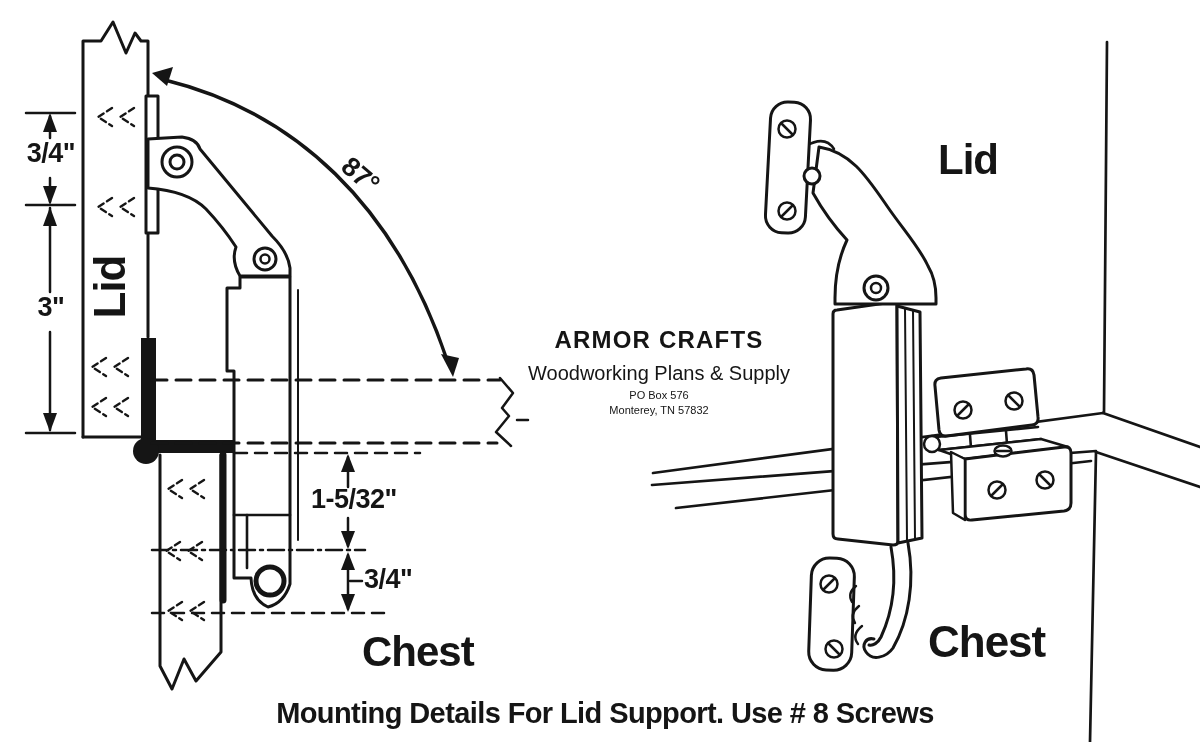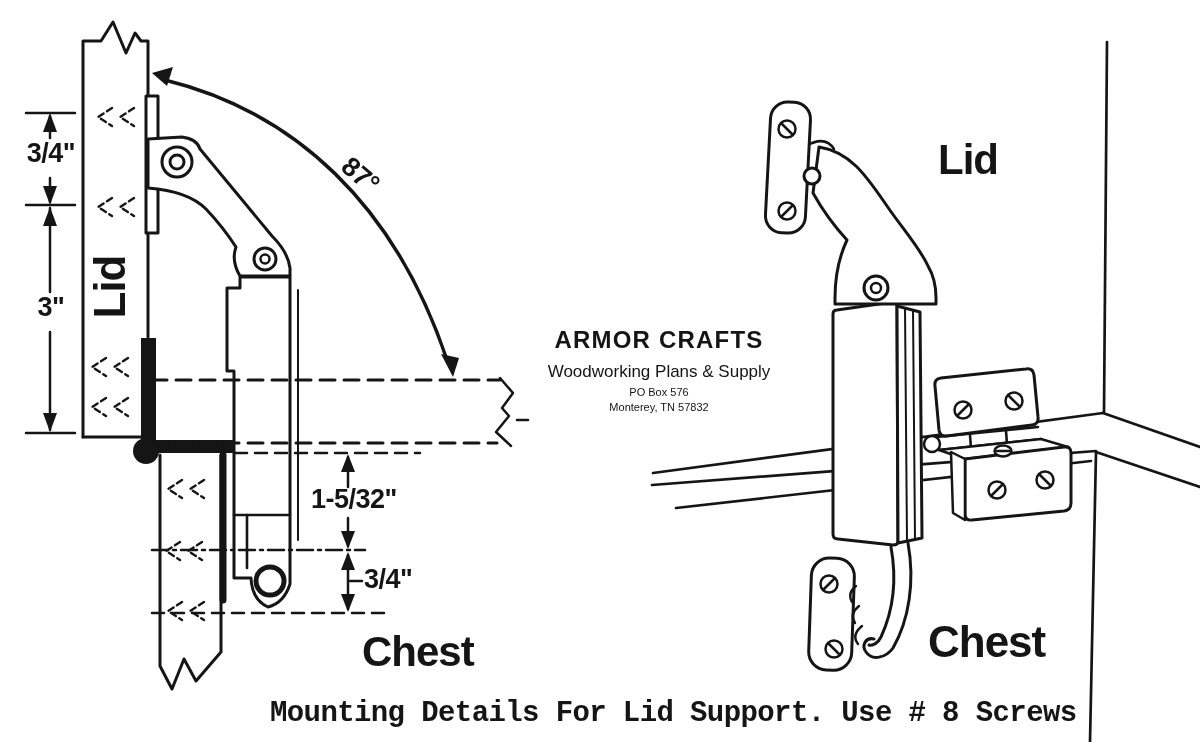--- a/index.html
+++ b/index.html
@@ -18,28 +18,28 @@
   }
   .lbl.dim { font-size:27px; letter-spacing:-0.5px; }
   .lbl.big { font-size:42px; letter-spacing:-1px; }
   .angle-lbl { transform: rotate(40deg); }
   .lid-rot {
     left:110px; top:287px; font-size:44px; letter-spacing:-1px;
     transform: translate(-50%,-50%) rotate(-90deg);
   }
   .caption {
     left:270px; top:699px; width:670px; text-align:center;
-    font-size:29px; letter-spacing:-0.6px;font-family:Liberation Mono, monospace;
+    font-size:29px; letter-spacing:-0.6px;
   }
   .publisher {
     position:absolute; left:509px; top:279px; width:300px;
     text-align:center; color:var(--ink);margin-top:47px;
   }
   .publisher .name { font-weight:bold; font-size:24px; letter-spacing:1.2px; margin-bottom:8px; }
-  .publisher .tagline { font-size:17px; margin-bottom:4px; }
+  .publisher .tagline { font-size:20px; margin-bottom:4px; }
   .publisher .addr { font-size:11px; margin-bottom:3px; }
   svg * { vector-effect: none; }
 </style>
 </head>
 <body>
 
 <div class="page">
 
   <svg class="art" viewBox="0 0 1200 742" fill="none" stroke="currentColor" stroke-width="3" stroke-linecap="round" stroke-linejoin="round">
 

